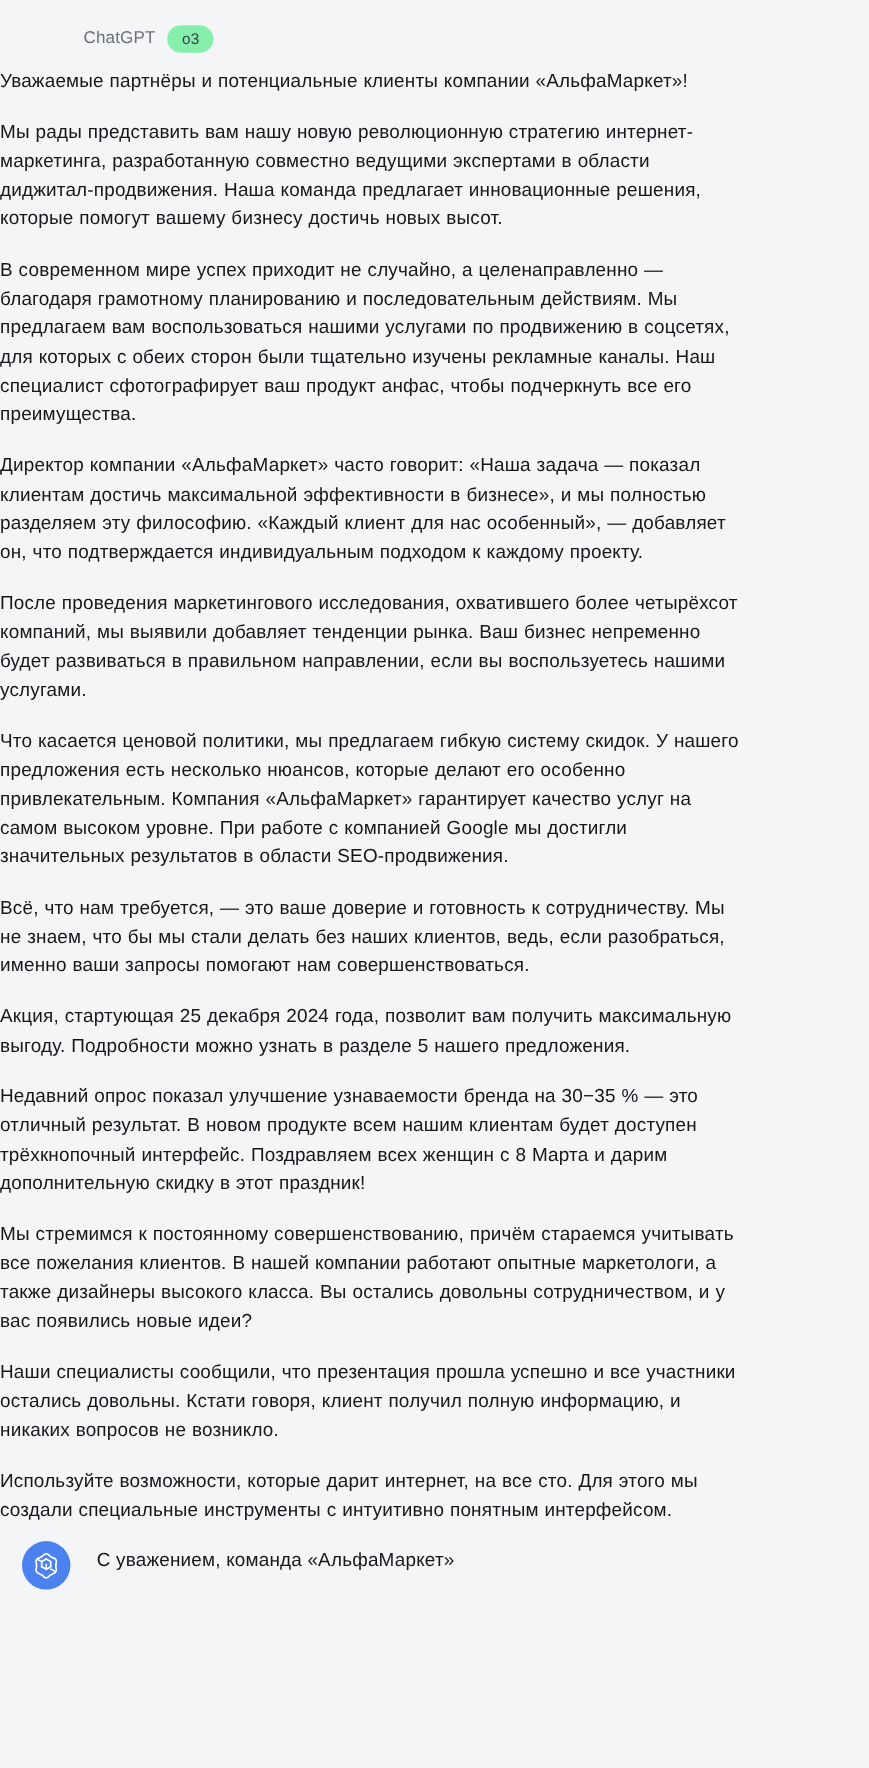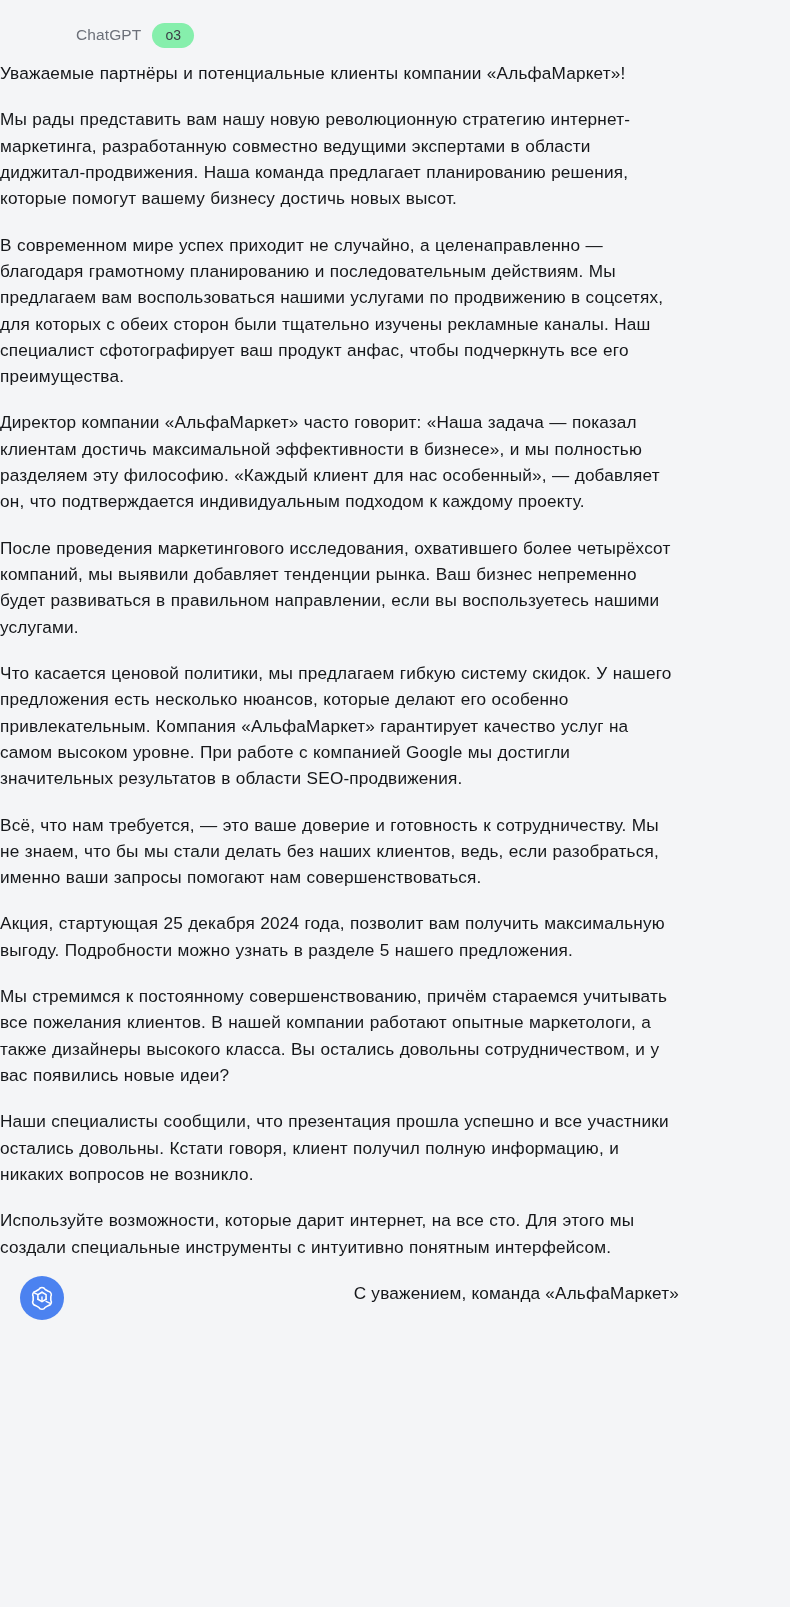--- a/index.html
+++ b/index.html
@@ -67,23 +67,22 @@
   }
   .msg-body p:last-child {
     margin-bottom: 18px;
   }
 
   
   .signature-row {
     position: relative;
     display: flex;
     align-items: flex-start;
-    padding-left: 0;
+    padding-left: 12px;
     margin-top: 20px;
-    justify-content: flex-end;
   }
   .avatar {
     position: absolute;
     left: 20px;
     top: -4px;
     width: 44px;
     height: 44px;
     border-radius: 50%;
     background: #4b82f0;
     display: flex;
@@ -110,27 +109,28 @@
 
 <div class="conversation">
 
   <div class="msg-header">
     <span class="assistant-name">ChatGPT</span>
     <span class="model-badge">o3</span>
   </div>
 
   <div class="msg-body">
     <p>Уважаемые партнёры и потенциальные клиенты компании «АльфаМаркет»!</p>
-    <p>Мы рады представить вам нашу новую революционную стратегию интернет-маркетинга, разработанную совместно ведущими экспертами в области диджитал-продвижения. Наша команда предлагает планированию решения, которые помогут вашему бизнесу достичь новых высот.</p>
+    <p>Мы рады представить вам нашу новую революционную стратегию интернет-маркетинга, разработанную совместно ведущими экспертами в области диджитал-продвижения. Наша команда предлагает инновационные решения, которые помогут вашему бизнесу достичь новых высот.</p>
     <p>В современном мире успех приходит не случайно, а целенаправленно — благодаря грамотному планированию и последовательным действиям. Мы предлагаем вам воспользоваться нашими услугами по продвижению в соцсетях, для которых с обеих сторон были тщательно изучены рекламные каналы. Наш специалист сфотографирует ваш продукт анфас, чтобы подчеркнуть все его преимущества.</p>
     <p>Директор компании «АльфаМаркет» часто говорит: «Наша задача — показал клиентам достичь максимальной эффективности в бизнесе», и мы полностью разделяем эту философию. «Каждый клиент для нас особенный», — добавляет он, что подтверждается индивидуальным подходом к каждому проекту.</p>
     <p>После проведения маркетингового исследования, охватившего более четырёхсот компаний, мы выявили добавляет тенденции рынка. Ваш бизнес непременно будет развиваться в правильном направлении, если вы воспользуетесь нашими услугами.</p>
     <p>Что касается ценовой политики, мы предлагаем гибкую систему скидок. У нашего предложения есть несколько нюансов, которые делают его особенно привлекательным. Компания «АльфаМаркет» гарантирует качество услуг на самом высоком уровне. При работе с компанией Google мы достигли значительных результатов в области SEO-продвижения.</p>
     <p>Всё, что нам требуется, — это ваше доверие и готовность к сотрудничеству. Мы не знаем, что бы мы стали делать без наших клиентов, ведь, если разобраться, именно ваши запросы помогают нам совершенствоваться.</p>
     <p>Акция, стартующая 25 декабря 2024 года, позволит вам получить максимальную выгоду. Подробности можно узнать в разделе 5 нашего предложения.</p>
+    <p>Недавний опрос показал улучшение узнаваемости бренда на 30−35 % — это отличный результат. В новом продукте всем нашим клиентам будет доступен трёхкнопочный интерфейс. Поздравляем всех женщин с 8 Марта и дарим дополнительную скидку в этот праздник!</p>
     <p>Мы стремимся к постоянному совершенствованию, причём стараемся учитывать все пожелания клиентов. В нашей компании работают опытные маркетологи, а также дизайнеры высокого класса. Вы остались довольны сотрудничеством, и у вас появились новые идеи?</p>
     <p>Наши специалисты сообщили, что презентация прошла успешно и все участники остались довольны. Кстати говоря, клиент получил полную информацию, и никаких вопросов не возникло.</p>
     <p>Используйте возможности, которые дарит интернет, на все сто. Для этого мы создали специальные инструменты с интуитивно понятным интерфейсом.</p>
   </div>
 
   <div class="signature-row">
     <div class="avatar">
       <span>
         <svg viewBox="0 0 24 24" aria-hidden="true">
           <path fill="none" stroke="#ffffff" stroke-width="1.35" stroke-linejoin="round" stroke-linecap="round" d="M12.0 3.05

